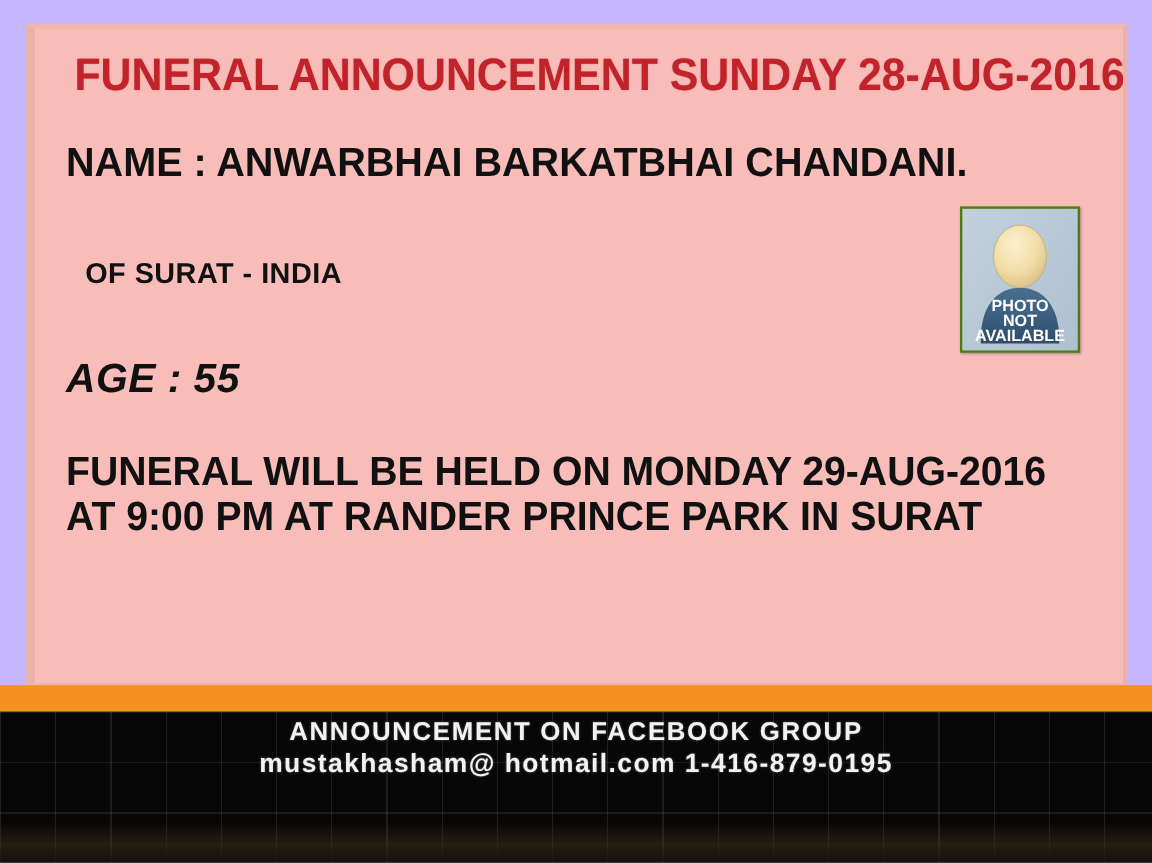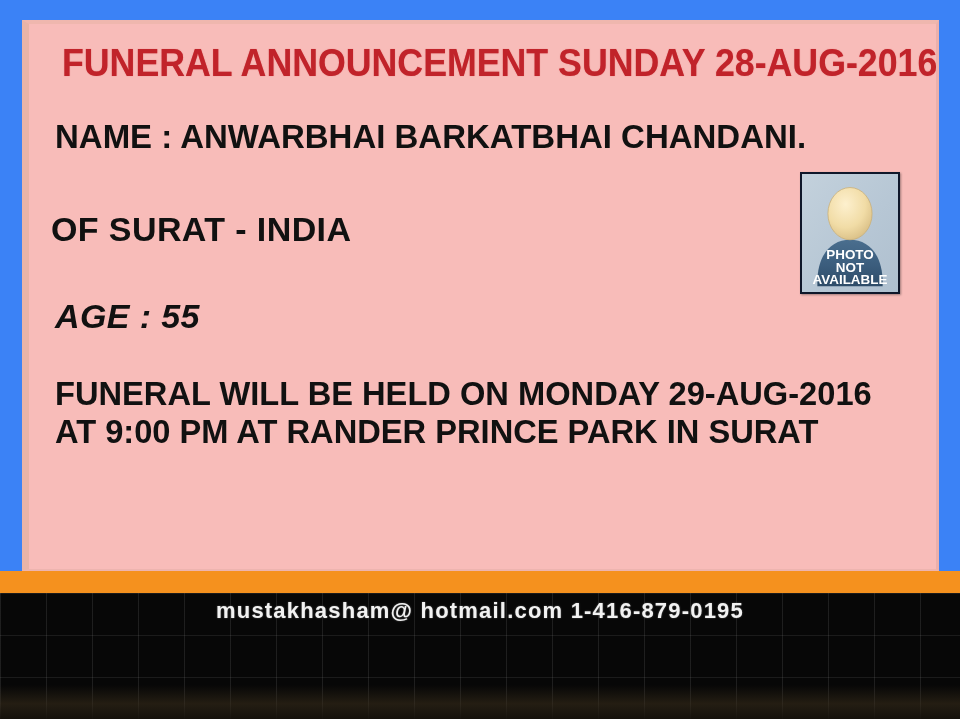--- a/index.html
+++ b/index.html
@@ -13,21 +13,21 @@
     height: 719px;
     overflow: hidden;
     font-family: "Liberation Sans", sans-serif;
   }
 
   
   .poster {
     position: relative;
     width: 960px;
     height: 719px;
-    background: #3b82f6;
+    background: #c4b5fd;
     box-sizing: border-box;
   }
 
   
   .card {
     position: absolute;
     left: 22px;
     top: 20px;
     width: 917px;
     height: 551px;
@@ -75,23 +75,23 @@
   .line-name {
     left: 26px;
     top: 92px;
     font-size: 34px;
     line-height: 40px;
     transform: scaleX(0.97);
     transform-origin: left center;
   }
 
   .line-place {
-    left: 22px;
+    left: 42px;
     top: 185px;
-    font-size: 34px;
+    font-size: 24px;
     line-height: 40px;
     letter-spacing: 0.4px;
   }
 
   .line-age {
     left: 26px;
     top: 272px;
     font-size: 34px;
     line-height: 40px;
     letter-spacing: 0.4px;
@@ -114,21 +114,21 @@
   .details .details-line { display: block; }
 
   
   .photo-badge {
     position: absolute;
     left: 771px;
     top: 148px;
     width: 100px;
     height: 122px;
     background: #B9C9D6;
-    border: 2px solid #0f172a;
+    border: 2px solid #4d7c0f;
     box-shadow: 1px 1px 2px rgba(0,0,0,0.35);
     box-sizing: border-box;
     overflow: hidden;
   }
   .badge-svg { display: block; width: 100%; height: 100%; }
 
   
   .orange-band {
     position: absolute;
     left: 0;
@@ -235,17 +235,18 @@
 
     </div>
   </div>
 
   <div class="orange-band"></div>
 
   <div class="footer">
     <div class="footer-grid"></div>
     <div class="footer-sheen"></div>
     <div class="footer-text">
+      <span class="fline fline-3">ANNOUNCEMENT ON FACEBOOK GROUP</span>
       <span class="fline fline-4">mustakhasham@ hotmail.com 1-416-879-0195</span>
     </div>
   </div>
 
 </div>
 
 </body></html>

